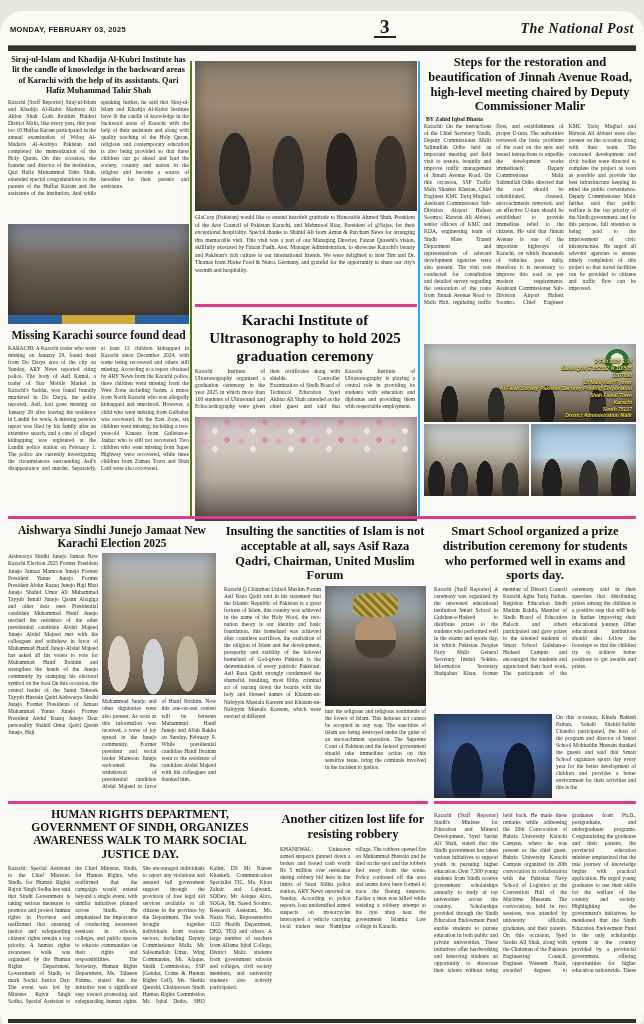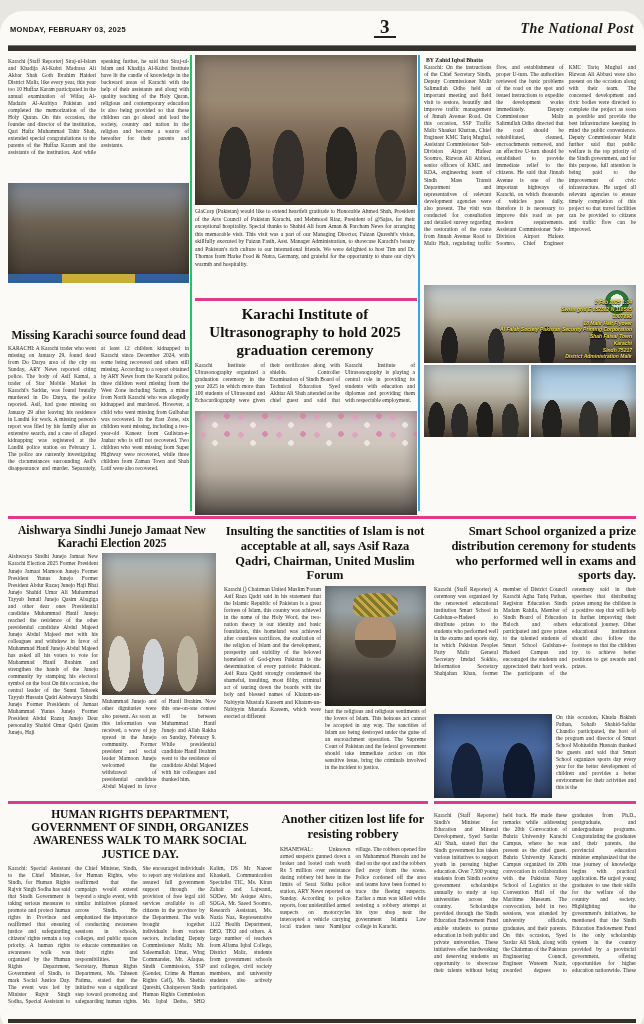--- a/index.html
+++ b/index.html
@@ -13,21 +13,21 @@
   .masthead{font-size:14px;font-style:italic;font-weight:600;letter-spacing:.5px;}
   .rule-dark{background:#35322e;}
   .rule-pink{background:#e03a8c;}
 
   
   .hl{font-weight:bold;text-align:center;color:#141210;}
   .hl-s{font-size:8.2px;line-height:1.25;}
   .hl-m{font-size:11.5px;line-height:1.15;}
   .hl-l{font-size:12.5px;line-height:1.18;}
   .hl-xl{font-size:15px;line-height:1.2;}
-  .hl-left{text-align:right;}
+  .hl-left{text-align:center;}
   .byline{font-size:5.8px;font-weight:bold;margin:2px 0 1px 2px;}
 
   
   .bt{font-size:5.5px;line-height:1.28;text-align:justify;overflow:hidden;
       text-rendering:optimizeLegibility;color:#2a2724;}
   .c2{column-count:2;column-gap:5px;}
   .c3{column-count:3;column-gap:5px;}
   .c4{column-count:4;column-gap:5px;}
   .cap{font-size:5.6px;line-height:1.35;text-align:justify;overflow:hidden;color:#2a2724;}
 
@@ -83,22 +83,22 @@
   
   #hdr-date{left:10px;top:14px;}
   #hdr-page{left:374px;top:6px;}
   #hdr-mast{right:10px;top:10px;text-align:center;}
   #rule-top{left:8px;top:34px;width:628px;height:5px;border-top:1px solid #777;}
   #blk-siraj{left:8px;top:44px;width:181px;}
   #siraj-body{height:122px;margin-top:3px;}
   #ph-siraj{width:181px;height:100px;margin-top:3px;}
   #blk-missing{left:8px;top:318px;width:181px;}
   #missing-body{height:164px;margin-top:3px;}
-  #blk-center{left:190px;top:44px;width:230px;height:456px;
-     border-left:2px solid #22c55e;border-right:2px solid #36a9dc;padding:0 3px;box-sizing:border-box;}
+  #blk-center{left:190px;top:50px;width:230px;height:456px;
+     border-left:2px solid #4d7c0f;border-right:2px solid #36a9dc;padding:0 3px;box-sizing:border-box;}
   #ph-center{width:222px;height:150px;}
   #center-cap{height:88px;margin-top:3px;}
   #center-pink{width:222px;height:3px;margin-top:2px;}
   #ultra-hl{margin-top:4px;}
   #ultra-body{height:46px;margin-top:3px;}
   #ph-ultra{width:222px;height:104px;margin-top:3px;}
   #blk-jinnah{left:424px;top:44px;width:212px;}
   #jinnah-body{height:218px;}
   #ph-jinnah1{width:212px;height:78px;margin-top:3px;}
   .jinnah-row{display:flex;gap:2px;margin-top:2px;}
@@ -133,39 +133,41 @@
 <body>
 
 <div class="page">
 
   <div class="blk dateline" id="hdr-date">MONDAY, FEBRUARY 03, 2025</div>
   <div class="blk pageno" id="hdr-page">3</div>
   <div class="blk masthead" id="hdr-mast">The National Post</div>
   <div class="blk rule-dark" id="rule-top"></div>
 
   <div class="blk" id="blk-siraj">
+    <div class="hl hl-s">Siraj-ul-Islam and Khadija Al-Kubri Institute has lit the candle of knowledge in the backward areas of Karachi with the help of its assistants. Qari Hafiz Muhammad Tahir Shah</div>
     <div class="bt c2" id="siraj-body">Karachi (Staff Reporter) Siraj-ul-Islam and Khadija Al-Kubri Madrasa Ali Akbar Shah Goth Ibrahim Haideri District Malir, like every year, this year too 10 Huffaz Karam participated in the annual examination of Wifaq Al-Madaris Al-Arabiya Pakistan and completed the memorization of the Holy Quran. On this occasion, the founder and director of the institution, Qari Hafiz Muhammad Tahir Shah, extended special congratulations to the parents of the Huffaz Karam and the assistants of the institution. And while speaking further, he said that Siraj-ul-Islam and Khadija Al-Kubri Institute have lit the candle of knowledge in the backward areas of Karachi with the help of their assistants and along with quality teaching of the Holy Quran, religious and contemporary education is also being provided so that these children can go ahead and lead the society, country and nation in the religion and become a source of hereafter for their parents and assistants.</div>
     <div class="ph ph-caps" id="ph-siraj"></div>
   </div>
 
   <div class="blk" id="blk-missing">
     <div class="hl hl-m">Missing Karachi source found dead</div>
     <div class="bt c2" id="missing-body">KARACHI: A Karachi trader who went missing on January 29, found dead from Do Darya area of the city on Sunday, ARY News reported citing police. The body of Asif Kamal, a trader of Star Mobile Market in Karachi's Saddar, was found brutally murdered in Do Darya, the police reported. Asif, had gone missing on January 29 after leaving his residence in Landhi for work. A missing person's report was filed by his family after an extensive search, and a case of alleged kidnapping was registered at the Landhi police station on February 1. The police are currently investigating the circumstances surrounding Asif's disappearance and murder. Separately, at least 12 children kidnapped in Karachi since December 2024, with some being recovered and others still missing. According to a report obtained by ARY News from the Karachi police, three children went missing from the West Zone including Sarim, a minor from North Karachi who was allegedly kidnapped and murdered. However, a child who went missing from Gulbahar was recovered. In the East Zone, six children went missing, including a two-year-old Kaneez from Gulistan-e-Jauhar who is still not recovered. Two children who went missing from Super Highway were recovered, while three children from Zaman Town and Shah Latif were also recovered.</div>
   </div>
 
   <div class="blk" id="blk-center">
     <div class="ph ph-indoor" id="ph-center"></div>
     <div class="cap" id="center-cap">GlaCorp (Pakistan) would like to extend heartfelt gratitude to Honorable Ahmed Shah, President of the Arts Council of Pakistan Karachi, and Mehmood Riaz, President of @Sajas, for their exceptional hospitality. Special thanks to Shahid Ali from Aman &amp; Parcham News for arranging this memorable visit. This visit was a part of our Managing Director, Faizan Qureshi's vision, skillfully executed by Faizan Fasih, Asst. Manager Administration, to showcase Karachi's beauty and Pakistan's rich culture to our international friends. We were delighted to host Tim and Dr. Thomas from Harke Food &amp; Nutra, Germany, and grateful for the opportunity to share our city's warmth and hospitality.</div>
     <div class="rule-pink" id="center-pink"></div>
     <div class="hl hl-xl" id="ultra-hl">Karachi Institute of Ultrasonography to hold 2025 graduation ceremony</div>
     <div class="bt c3" id="ultra-body">Karachi Institute of Ultrasonography organized a graduation ceremony in the year 2025 in which more than 100 students of Ultrasound and Echocardiography were given their certificates along with shields. Controller Examination of Sindh Board of Technical Education Syed Akhtar Ali Shah attended as the chief guest and said that Karachi Institute of Ultrasonography is playing a central role in providing its students with education and diplomas and providing them with respectable employment.</div>
     <div class="ph ph-flowers" id="ph-ultra"></div>
   </div>
 
   <div class="blk" id="blk-jinnah">
+    <div class="hl hl-l">Steps for the restoration and beautification of Jinnah Avenue Road, high-level meeting chaired by Deputy Commissioner Malir</div>
     <div class="byline">BY Zahid Iqbal Bhatta</div>
     <div class="bt c3" id="jinnah-body">Karachi: On the instructions of the Chief Secretary Sindh, Deputy Commissioner Malir Salimullah Odho held an important meeting and field visit to restore, beautify and improve traffic management of Jinnah Avenue Road. On this occasion, SSP Traffic Malir Shaukat Khattan, Chief Engineer KMC Tariq Mughal, Assistant Commissioner Sub-Division Airport Hafeez Soomro, Rizwan Ali Abbasi, senior officers of KMC and KDA, engineering team of Sindh Mass Transit Department and representatives of relevant development agencies were also present. The visit was conducted for consultation and detailed survey regarding the restoration of the route from Jinnah Avenue Road to Malir Halt, regulating traffic flow, and establishment of proper U-turn. The authorities reviewed the basic problems of the road on the spot and issued instructions to expedite the development works immediately. Deputy Commissioner Malir Salimullah Odho directed that the road should be rehabilitated, cleaned, encroachments removed, and an effective U-turn should be established to provide immediate relief to the citizens. He said that Jinnah Avenue is one of the important highways of Karachi, on which thousands of vehicles pass daily, therefore it is necessary to improve this road as per modern requirements. Assistant Commissioner Sub-Division Airport Hafeez Soomro, Chief Engineer KMC Tariq Mughal and Rizwan Ali Abbasi were also present on the occasion along with their team. The concerned development and civic bodies were directed to complete the project as soon as possible and provide the best infrastructure keeping in mind the public convenience. Deputy Commissioner Malir further said that public welfare is the top priority of the Sindh government, and for this purpose, full attention is being paid to the improvement of civic infrastructure. He urged all relevant agencies to ensure timely completion of this project so that travel facilities can be provided to citizens and traffic flow can be improved.</div>
     <div class="ph ph-site" id="ph-jinnah1">
       <div class="crest"></div>
       <div class="gps">2 Feb 2025 1:14
 Swiss grid E 652382 N 118505
 1307898
 18 Malir Halt Flyover
 Al Falah Society Pakistan Security Printing Corporation
 Shah Faisal Town

